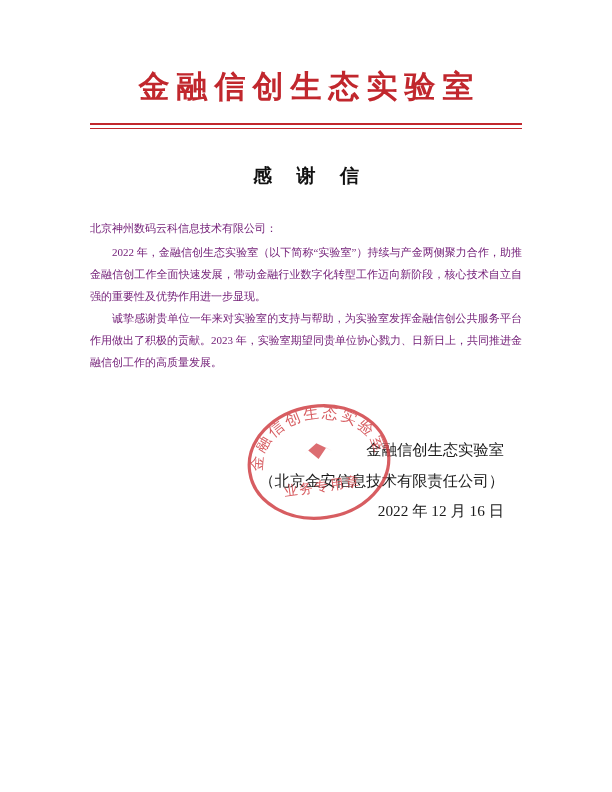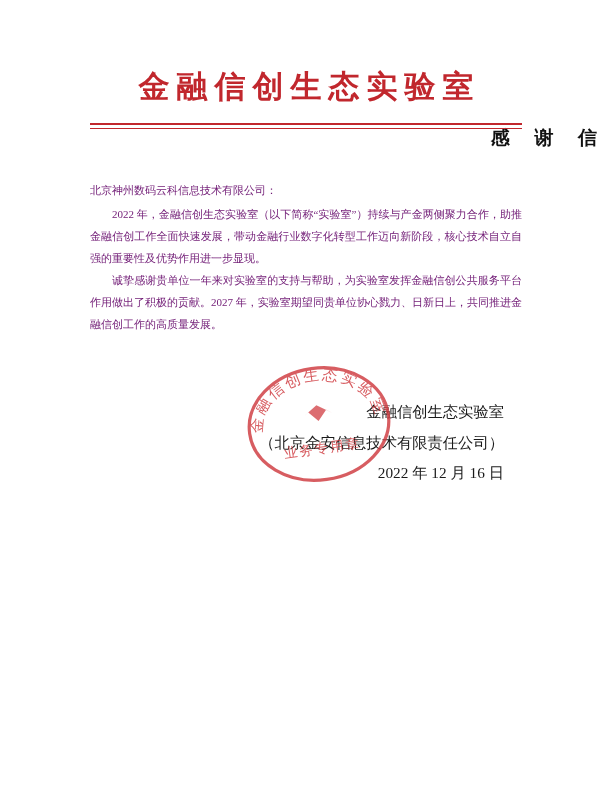--- a/index.html
+++ b/index.html
@@ -48,21 +48,22 @@
     content: "";
     position: absolute;
     left: 0;
     right: 0;
     top: 3px;
     border-top: 0.8px solid #c1272d;
   }
 
   
   .doc-title {
-    text-align: right;
+    margin-top: 38px;
+    text-align: center;
     font-family: "DejaVu Serif", serif;
     font-size: 19px;
     font-weight: bold;
     letter-spacing: 9px;
     text-indent: 9px;
     color: #111;
   }
 
   
   .body-wrap {
@@ -127,21 +128,21 @@
   <div class="letterhead">
     <div class="letterhead-title">金融信创生态实验室</div>
     <div class="letterhead-rule"></div>
   </div>
 
   <div class="doc-title">感 谢 信</div>
 
   <div class="body-wrap">
     <p class="salutation">北京神州数码云科信息技术有限公司：</p>
     <p class="para">2022 年，金融信创生态实验室（以下简称“实验室”）持续与产金两侧聚力合作，助推金融信创工作全面快速发展，带动金融行业数字化转型工作迈向新阶段，核心技术自立自强的重要性及优势作用进一步显现。</p>
-    <p class="para">诚挚感谢贵单位一年来对实验室的支持与帮助，为实验室发挥金融信创公共服务平台作用做出了积极的贡献。2027 年，实验室期望同贵单位协心戮力、日新日上，共同推进金融信创工作的高质量发展。</p>
+    <p class="para">诚挚感谢贵单位一年来对实验室的支持与帮助，为实验室发挥金融信创公共服务平台作用做出了积极的贡献。2023 年，实验室期望同贵单位协心戮力、日新日上，共同推进金融信创工作的高质量发展。</p>
   </div>
 
   <div class="signature">
 
     <div class="seal">
       <svg viewBox="0 0 150 150" width="150" height="150" aria-hidden="true">
         <g transform="rotate(-8 75 75)">
           <ellipse cx="75" cy="75" rx="70" ry="56" fill="none" stroke="#cf3a3f" stroke-width="3.2"></ellipse>
           <path id="sealArc" d="M 18 75 A 57 44 0 0 1 132 75" fill="none" stroke="none"></path>
           <text class="seal-text-outer" font-size="15.5" letter-spacing="2.5">

